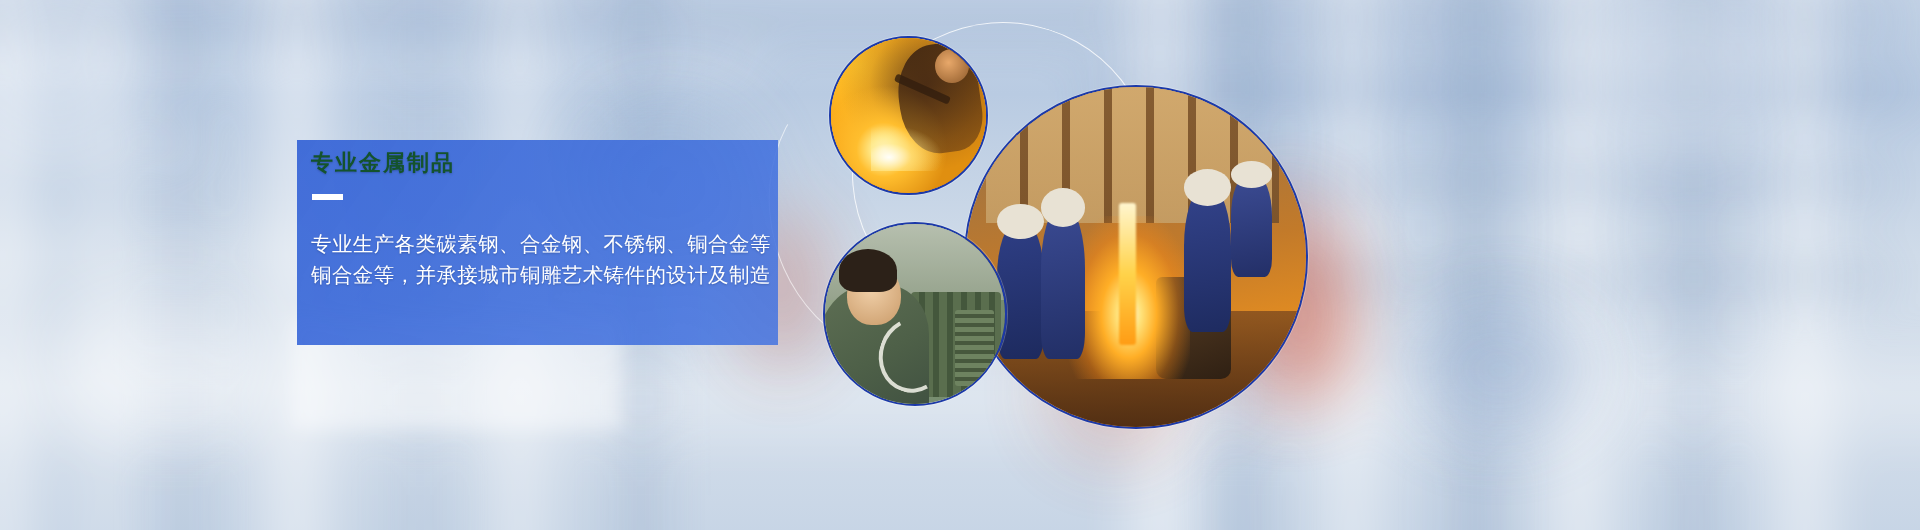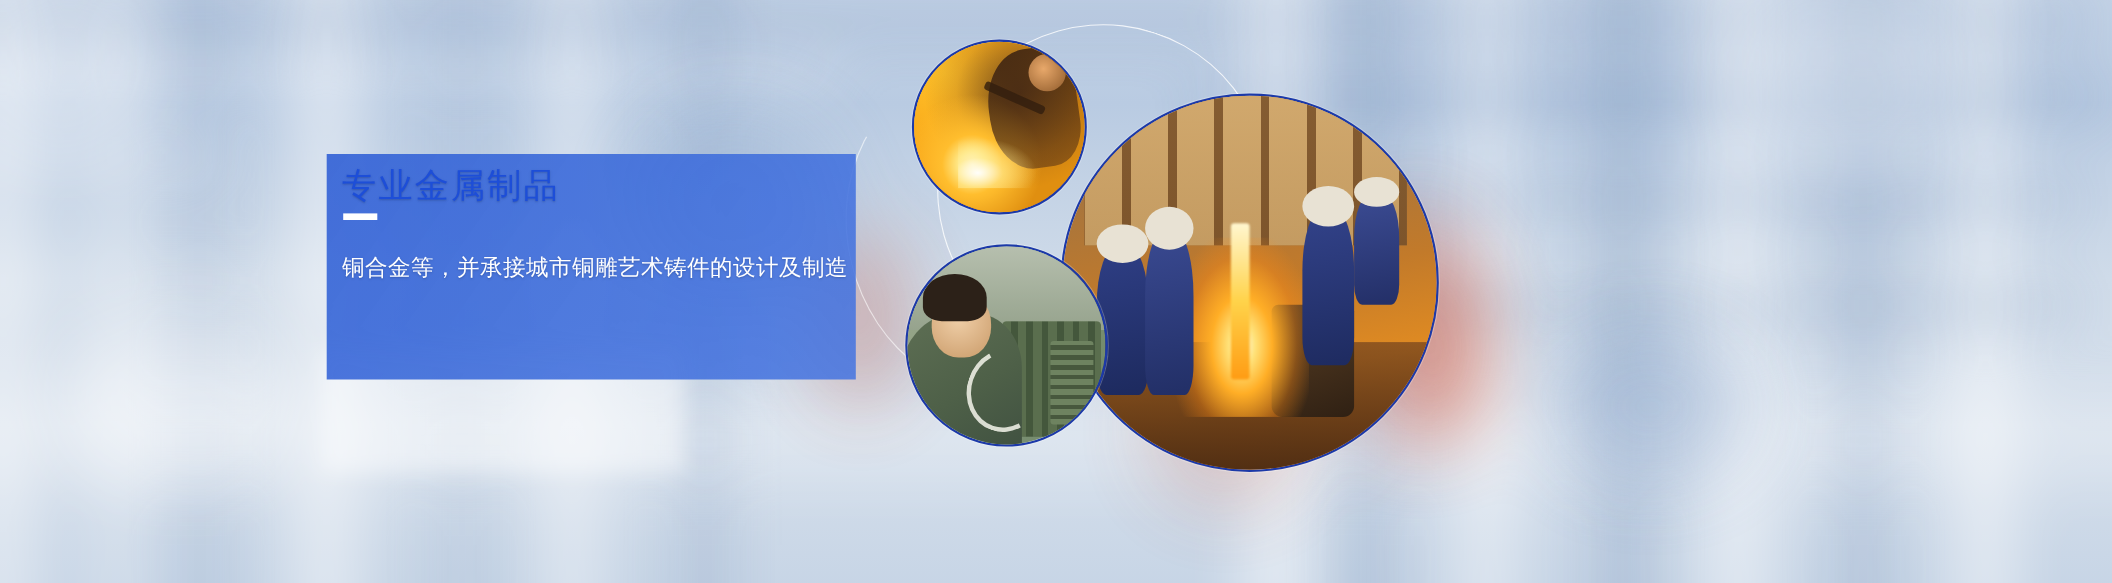--- a/index.html
+++ b/index.html
@@ -29,21 +29,21 @@
   .orb{position:absolute;border-radius:50%;}
 
   
   .panel{
     position:absolute;left:297px;top:140px;width:481px;height:205px;
     background:linear-gradient(125deg,rgba(54,100,214,.93) 0%,rgba(61,108,218,.90) 45%,rgba(72,118,224,.88) 100%);
   }
   .panel-inner{position:absolute;left:297px;top:140px;width:481px;height:205px;}
   .title{
     position:absolute;left:14px;top:8px;
-    color:#1d4ed8;font-size:31px;font-weight:normal;letter-spacing:2px;
+    color:#14532d;font-size:22px;font-weight:bold;letter-spacing:2px;
     white-space:nowrap;text-shadow:0 1px 2px rgba(20,40,90,.35);
   }
   .rule{
     position:absolute;left:15px;top:54px;width:31px;height:6px;background:#ffffff;
   }
   .desc{
     position:absolute;left:14px;top:88px;width:520px;
     color:#ffffff;font-size:20.5px;line-height:31px;font-weight:500;
     letter-spacing:.4px;white-space:nowrap;
     text-shadow:0 1px 2px rgba(20,40,90,.35);
@@ -265,17 +265,18 @@
       <div class="hair"></div>
       <div class="cable"></div>
     </div>
   </div>
 
   <div class="panel"></div>
   <div class="panel-inner">
     <div class="title">专业金属制品</div>
     <div class="rule"></div>
     <div class="desc">
+      <span class="desc-line">专业生产各类碳素钢、合金钢、不锈钢、铜合金等</span>
       <span class="desc-line">铜合金等，并承接城市铜雕艺术铸件的设计及制造</span>
     </div>
   </div>
 
 </div>
 
 </body></html>

